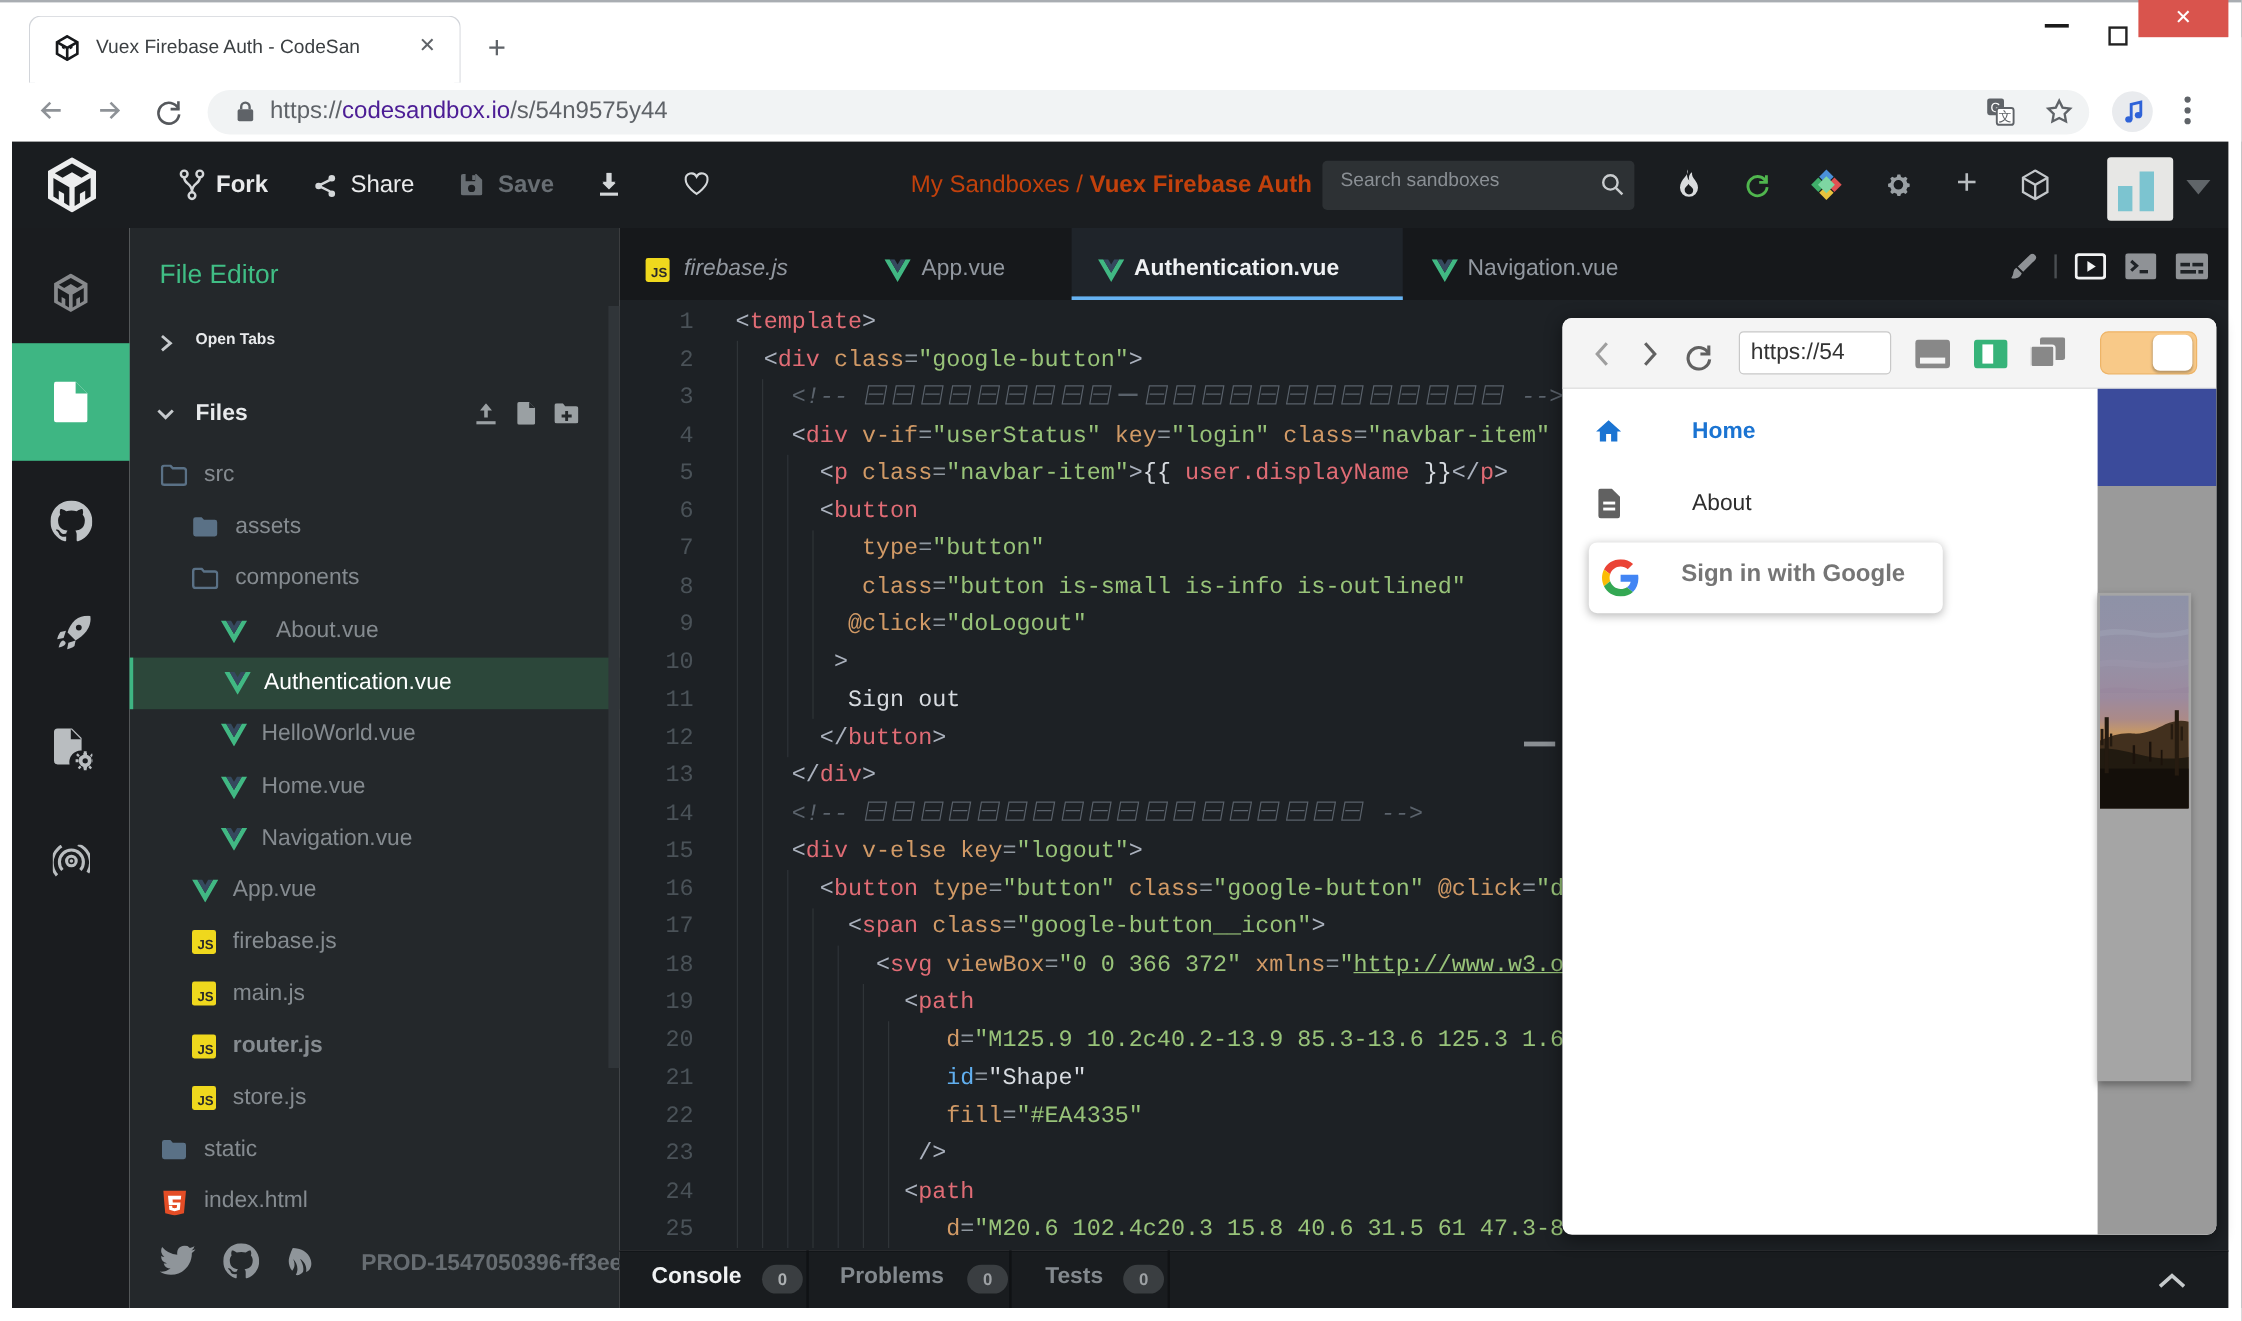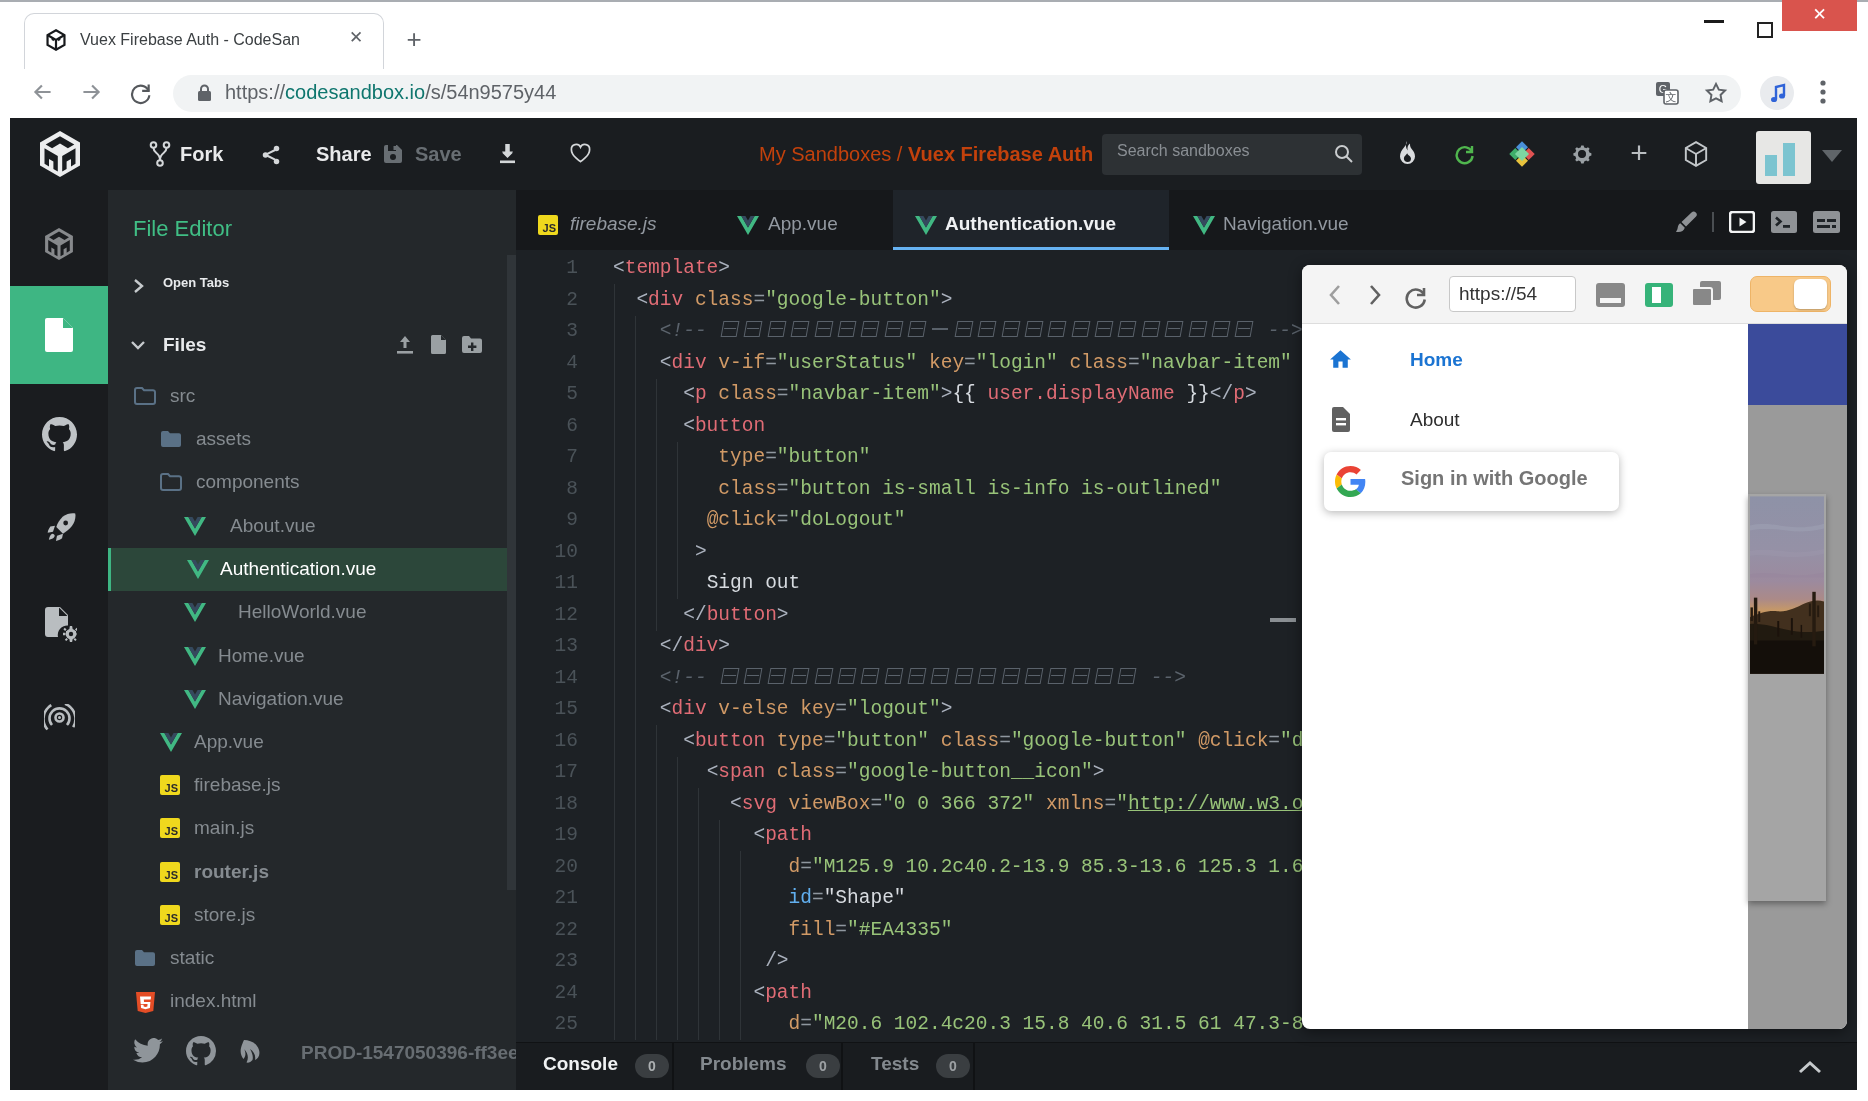--- a/index.html
+++ b/index.html
@@ -66,21 +66,21 @@
     </svg>
 </div>
 
 <div class="a" style="left:173px;top:75px;width:1568px;height:37px;background:#f1f3f4;border-radius:19px;"></div>
 <div class="a" style="left:197px;top:83px;width:15px;height:20px;">
 <svg width="15" height="20" viewBox="0 0 15 20">
       <rect x="1" y="8" width="13" height="10" rx="1.5" fill="#5f6368"></rect>
       <path d="M4 8V6a3.5 3.5 0 0 1 7 0v2" fill="none" stroke="#5f6368" stroke-width="2"></path>
     </svg>
 </div>
-<div class="a" style="left:225px;top:81px;font-size:20px;color:#5f6368;">https://<span style="color:#0f766e;">codesandbox.io</span>/s/54n9575y44</div>
+<div class="a" style="left:225px;top:81px;font-size:20px;color:#5f6368;">https://<span style="color:#4c1d95;">codesandbox.io</span>/s/54n9575y44</div>
 
 <div class="a" style="left:1653px;top:79px;width:28px;height:28px;">
 <svg width="28" height="28" viewBox="0 0 28 28">
       <rect x="3" y="3" width="14" height="14" rx="2" fill="#5f6368"></rect>
       <text x="10" y="14" font-size="11" fill="#fff" text-anchor="middle" font-family="Liberation Sans">G</text>
       <rect x="11" y="11" width="14" height="14" rx="2" fill="#fff" stroke="#5f6368" stroke-width="1.6"></rect>
       <text x="18" y="22" font-size="11" fill="#5f6368" text-anchor="middle" font-family="Liberation Sans">文</text>
     </svg>
 </div>
 <div class="a" style="left:1703px;top:80px;width:26px;height:26px;">
@@ -130,21 +130,21 @@
 </div>
 <div class="a" style="left:180px;top:143px;font-size:20px;font-weight:700;color:#e9eaeb;">Fork</div>
 <div class="a" style="left:260px;top:144px;width:22px;height:22px;">
 <svg width="22" height="22" viewBox="0 0 24 24" fill="#d4d7d9">
       <circle cx="18" cy="5" r="3"></circle>
       <circle cx="6" cy="12" r="3"></circle>
       <circle cx="18" cy="19" r="3"></circle>
       <path d="M7 13.5l9 4.5 1-2-9-4.5zM16 5.5l-9 4.5 1 2 9-4.5z"></path>
     </svg>
 </div>
-<div class="a" style="left:292px;top:143px;font-size:20px;font-weight:700;color:#e9eaeb;margin-left:24px;">Share</div>
+<div class="a" style="left:292px;top:143px;font-size:20px;font-weight:400;color:#e9eaeb;">Share</div>
 <div class="a" style="left:384px;top:145px;width:18px;height:18px;">
 <svg width="18" height="18" viewBox="0 0 18 18">
       <path fill="#686e73" d="M0 2a2 2 0 0 1 2-2h11l5 5v11a2 2 0 0 1-2 2H2a2 2 0 0 1-2-2Z"></path>
       <rect x="4" y="0" width="8" height="6" fill="#1a1d20"></rect>
       <rect x="9.5" y="1" width="2.5" height="4" fill="#686e73"></rect>
       <circle cx="9" cy="12" r="3" fill="#1a1d20"></circle>
     </svg>
 </div>
 <div class="a" style="left:415px;top:143px;font-size:20px;font-weight:700;color:#686e73;">Save</div>
 <div class="a" style="left:499px;top:144px;width:17px;height:20px;">
@@ -338,21 +338,21 @@
     </span>
     <span class="tx" style="left:220px;">Authentication.vue</span>
   </div>
 <div class="row" style="top:591px;">
     <span class="ic" style="left:184px;top:12px;">
       <svg width="22" height="19" viewBox="0 0 24 20.7">
         <path fill="#41b883" d="M0 0h4.8L12 12.4 19.2 0H24L12 20.7Z"></path>
         <path fill="#35495e" d="M4.8 0h4.4L12 4.8 14.8 0h4.4L12 12.4Z"></path>
       </svg>
     </span>
-    <span class="tx" style="left:218px;margin-left:20px;">HelloWorld.vue</span>
+    <span class="tx" style="left:218px;">HelloWorld.vue</span>
   </div>
 <div class="row" style="top:635px;">
     <span class="ic" style="left:184px;top:12px;">
       <svg width="22" height="19" viewBox="0 0 24 20.7">
         <path fill="#41b883" d="M0 0h4.8L12 12.4 19.2 0H24L12 20.7Z"></path>
         <path fill="#35495e" d="M4.8 0h4.4L12 4.8 14.8 0h4.4L12 12.4Z"></path>
       </svg>
     </span>
     <span class="tx" style="left:218px;">Home.vue</span>
   </div>

